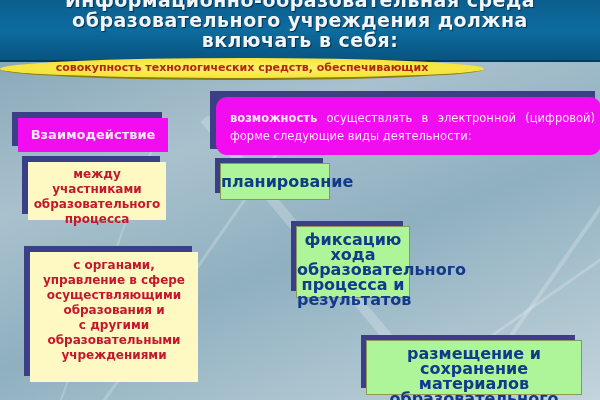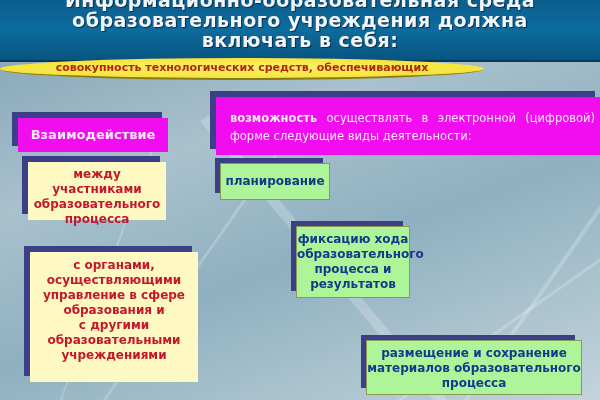--- a/index.html
+++ b/index.html
@@ -25,21 +25,21 @@
       border-bottom: 2px solid #8a7a10;
       text-align: center; font-size: 11px; line-height: 20px; font-weight: bold; color: #b3260e;
     }
     .box { position: absolute; box-sizing: border-box; text-align: center; font-weight: bold; }
     .box::before {
       content: ""; position: absolute; left: -6px; top: -6px; right: 6px; bottom: 6px;
       background: #3a3f86; z-index: -1;
     }
     .magenta { background: #f20cf0; color: #f8eaf8; }
     .cyan { background: #fef9c3; color: #c4172b; font-size: 12px; line-height: 15px; }
-    .green { background: #aef59a; color: #123a8a; font-size: 12px; line-height: 15px; border: 1px solid #8a9a55; }
+    .green { background: #aef59a; color: #123a8a; font-size: 16px; line-height: 15px; border: 1px solid #8a9a55; }
     .wrap { position: relative; z-index: 1; }
   </style>
 </head>
 <body>
 
 <div class="bg-lines">
   <div style="left:180px;top:80px;width:3px;height:420px;transform:rotate(35deg);"></div>
   <div style="left:360px;top:60px;width:10px;height:500px;transform:rotate(-40deg);"></div>
   <div style="left:470px;top:150px;width:3px;height:400px;transform:rotate(55deg);"></div>
   <div style="left:520px;top:120px;width:4px;height:400px;transform:rotate(35deg);"></div>
@@ -58,29 +58,29 @@
   <div class="box magenta" style="left:18px;top:118px;width:150px;height:34px;font-size:13px;line-height:34px;">
     <span>Взаимодействие</span>
   </div>
 
   <div class="box cyan" style="left:28px;top:162px;width:138px;height:58px;padding-top:5px;">
     <span>между участниками образовательного процесса</span>
   </div>
 
   <div class="box cyan" style="left:30px;top:252px;width:168px;height:130px;padding-top:6px;">
     <div>с органами,</div>
+    <div>управление в сфере</div>
     <div>осуществляющими</div>
-    <div>управление в сфере</div>
     <div>образования и</div>
     <div>с другими</div>
     <div>образовательными</div>
     <div>учреждениями</div>
   </div>
 
-  <div class="box magenta" style="left:216px;top:97px;width:385px;height:58px;padding:12px 6px 0 14px;font-size:11.5px;line-height:18px;text-align:justify;font-weight:normal;">
+  <div class="box magenta" style="left:216px;top:97px;width:385px;height:58px;padding:12px 6px 0 14px;font-size:11.5px;line-height:18px;text-align:justify;font-weight:normal;border-radius:11px;">
     <b>возможность</b><span> осуществлять в электронной (цифровой) форме следующие виды деятельности:</span>
   </div>
 
   <div class="box green" style="left:220px;top:163px;width:110px;height:37px;line-height:35px;">
     <span>планирование</span>
   </div>
 
   <div class="box green" style="left:296px;top:226px;width:114px;height:72px;padding-top:5px;">
     <div>фиксацию хода</div>
     <div>образовательного</div>

